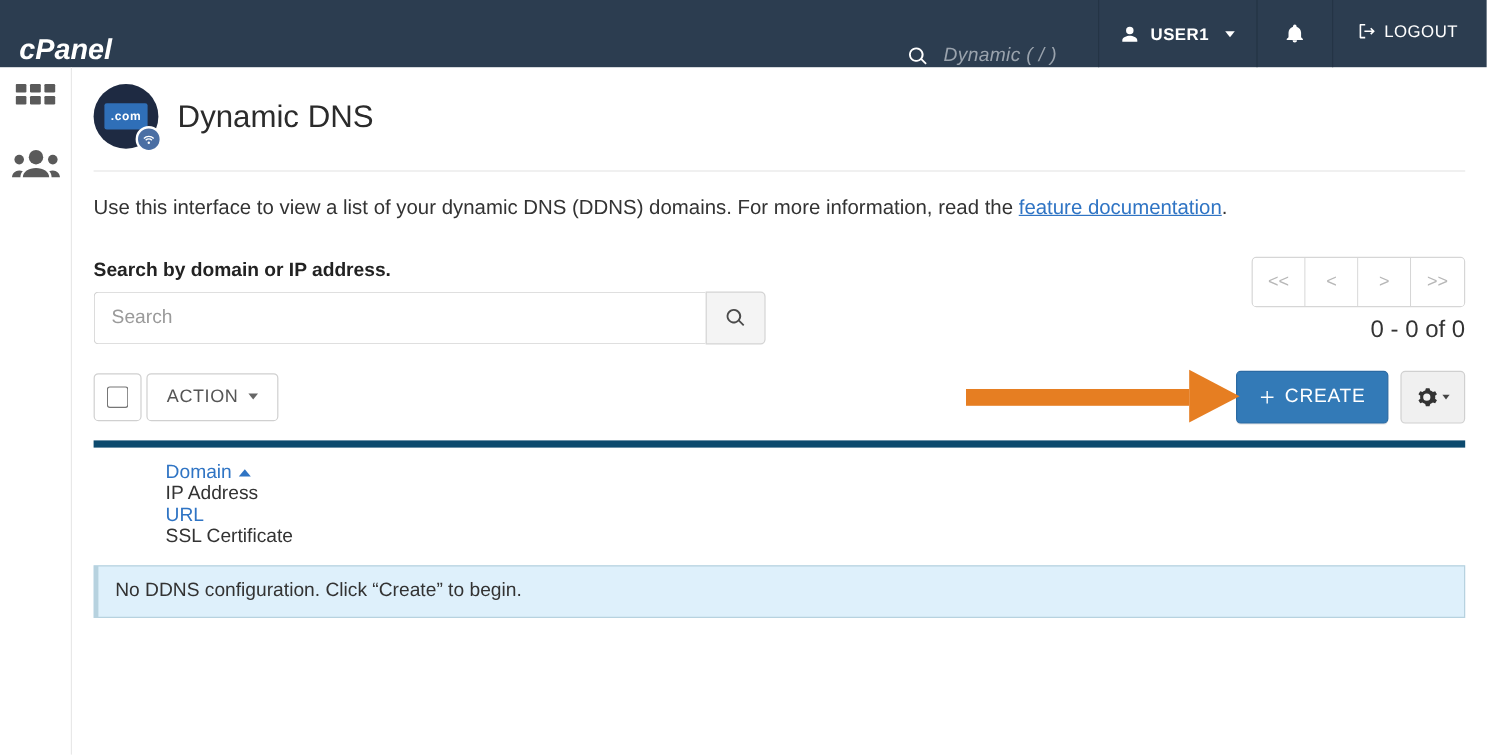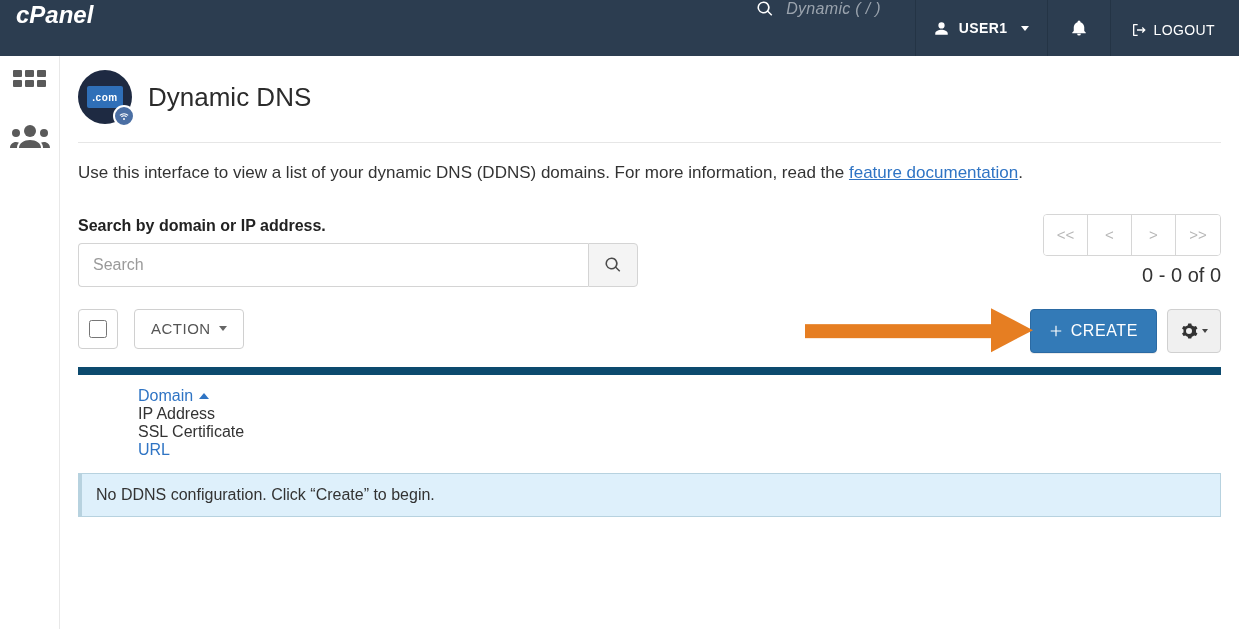--- a/index.html
+++ b/index.html
@@ -1,19 +1,19 @@
 <!DOCTYPE html>
 <html><head>
 <meta charset="utf-8">
 <style>
   * { box-sizing: border-box; margin: 0; padding: 0; }
   body { font-family: -apple-system, BlinkMacSystemFont, "Segoe UI", Helvetica, Arial, sans-serif; font-size: 15px; color: #333; background: #fff; width: 1239px; }
 
   
-  .topbar { background: #2c3d50; height: 56px; display: flex; align-items: flex-start; padding: 0 12px 0 16px; color: #fff; }
+  .topbar { background: #2c3d50; height: 56px; display: flex; align-items: flex-end; padding: 0 12px 0 16px; color: #fff; }
   .logo { display: flex; align-items: center; gap: 4px; }
   .logo svg { display: block; }
   .spacer { flex: 1; }
   .search-wrap { display: flex; align-items: center; gap: 12px; color: #aab3bd; }
   .search-icon-top svg { display: block; }
   .search-text-top { font-style: italic; font-size: 16px; color: #9aa3ad; letter-spacing: .3px; padding-right: 30px; }
   .top-divider { width: 1px; height: 56px; background: #243445; margin: 0 4px; }
   .user-block { display: flex; align-items: center; gap: 10px; padding: 0 14px; height: 56px; }
   .user-block .uname { font-weight: 600; font-size: 14px; letter-spacing: .4px; }
   .caret-down-sm { width: 0; height: 0; border-left: 4px solid transparent; border-right: 4px solid transparent; border-top: 5px solid #fff; margin-left: 4px; }
@@ -50,21 +50,21 @@
   .search-btn { width: 50px; height: 44px; border: 1px solid #d4d4d4; border-radius: 0 4px 4px 0; background: #f4f4f4; display:flex; align-items:center; justify-content:center; cursor:pointer; }
   .search-btn svg path { fill: #4b4b4b; }
 
   .pager-col { text-align: right; }
   .pager { display: inline-flex; border: 1px solid #d6d6d6; border-radius: 4px; overflow: hidden; }
   .pager button { width: 44px; height: 40px; background: #fff; border: none; border-right: 1px solid #d6d6d6; color: #b7b7b7; font-size: 15px; cursor: pointer; font-family: inherit; }
   .pager button:last-child { border-right: none; }
   .pager-info { font-size: 20px; color: #333; margin-top: 8px; }
 
   
-  .action-row { display: flex; align-items: flex-start; gap: 16px; margin-top: 22px; padding-bottom: 14px; border-bottom: 8px solid #0c4a6e; position: relative; }
+  .action-row { display: flex; align-items: center; gap: 4px; margin-top: 22px; padding-bottom: 14px; border-bottom: 6px solid #0c4a6e; position: relative; }
   .chkbox-wrap { width: 40px; height: 40px; border: 1px solid #d0d0d0; border-radius: 4px; display:flex; align-items:center; justify-content:center; background:#fff; }
   .chkbox-wrap input { width: 18px; height: 18px; }
   .action-btn { height: 40px; padding: 0 16px; border: 1px solid #d0d0d0; border-radius: 4px; background: #fff; color: #555; font-size: 15px; letter-spacing: .5px; display: inline-flex; align-items: center; gap: 8px; cursor:pointer; }
   .action-btn .caret { width:0; height:0; border-left:4px solid transparent; border-right:4px solid transparent; border-top:5px solid #666; }
 
   .arrow-svg { position: absolute; right: 186px; top: 50%; transform: translateY(-64%); pointer-events:none; }
 
   .right-actions { margin-left: auto; display: flex; gap: 10px; align-items: center; }
   .create-btn { height: 44px; padding: 0 18px; background: #337ab7; border: 1px solid #2b6aa3; border-radius: 4px; color: #fff; font-size: 16px; font-weight: 500; letter-spacing: .6px; display:inline-flex; align-items:center; gap:8px; cursor:pointer; box-shadow: 0 1px 0 rgba(0,0,0,.08); }
   .create-btn svg path { fill:#fff; }
@@ -227,19 +227,19 @@
         </button>
       </div>
     </div>
 
     <div class="thead">
       <div class="th sort">
         <span>Domain</span>
         <span class="sort-caret"></span>
       </div>
       <div class="th">IP Address</div>
+      <div class="th link">URL</div>
       <div class="th">SSL Certificate</div>
-      <div class="th link">URL</div>
     </div>
 
     <div class="notice">No DDNS configuration. Click “Create” to begin.</div>
   </div>
 </div>
 
 </body></html>

